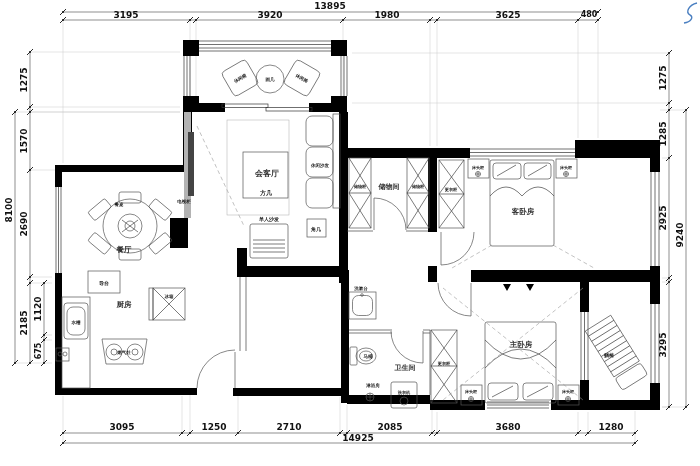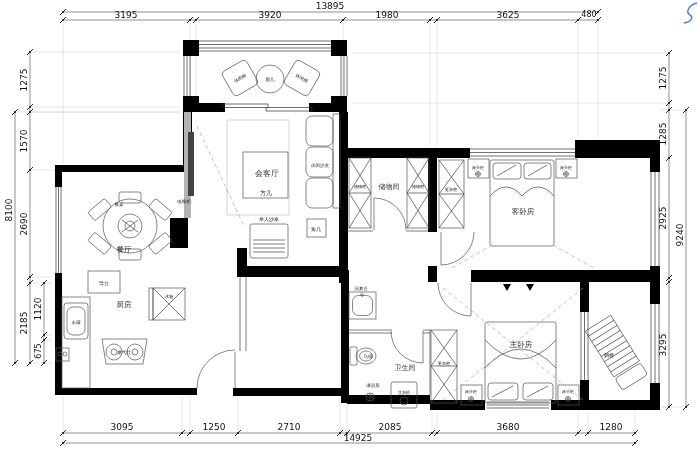--- a/index.html
+++ b/index.html
@@ -1,16 +1,16 @@
 <!DOCTYPE html>
 <html><head>
 <meta charset="utf-8">
 <style>
   html,body{margin:0;padding:0;background:#ffffff;}
-  .stage{width:700px;height:466px;position:relative;background:#fff;overflow:hidden;}
+  .stage{width:700px;height:466px;position:relative;background:#fff;overflow:hidden;font-weight:bold;}
   svg{font-family:"DejaVu Sans",sans-serif;}
   .dimline{stroke:#444;stroke-width:0.6;fill:none;}
   .tick{stroke:#111;stroke-width:0.9;fill:none;}
   .dot{stroke:#111;stroke-width:2;stroke-linecap:round;fill:none;}
   .ext{stroke:#c9c9c9;stroke-width:0.5;fill:none;}
   .dim{font-size:9px;fill:#111;}
   .dimS{font-size:8px;fill:#111;}
   .room{fill:#333;}
   .flab{fill:#222;}
   .thin{stroke:#444;stroke-width:0.7;fill:none;}

